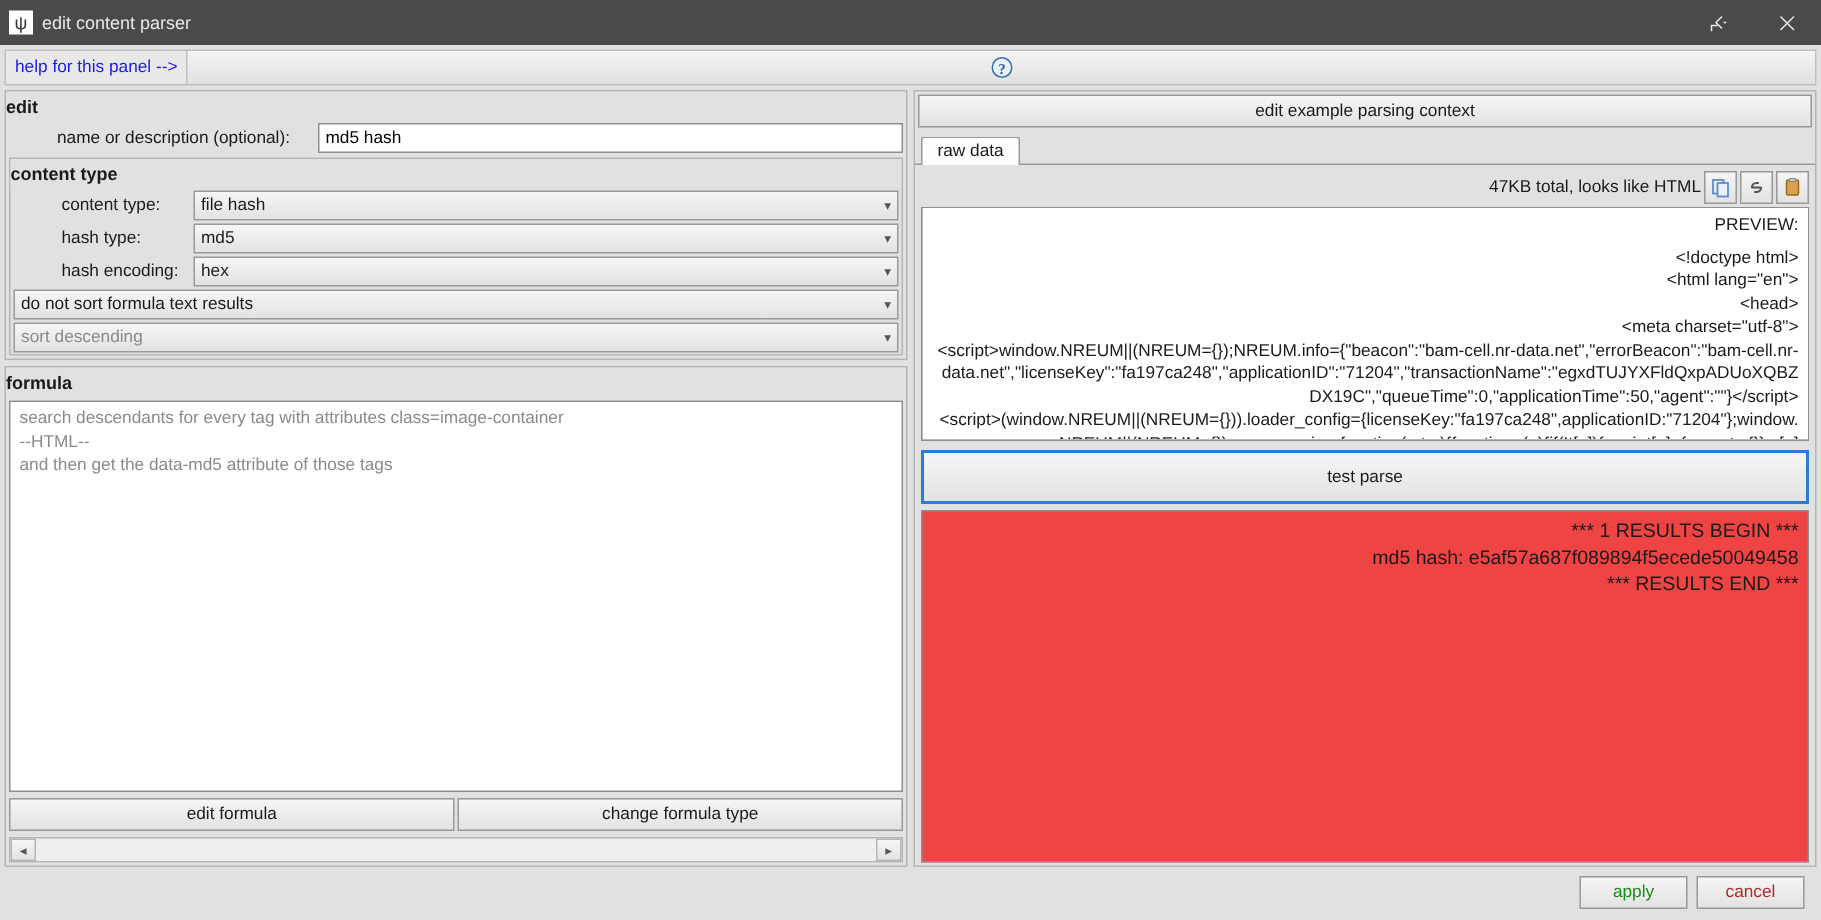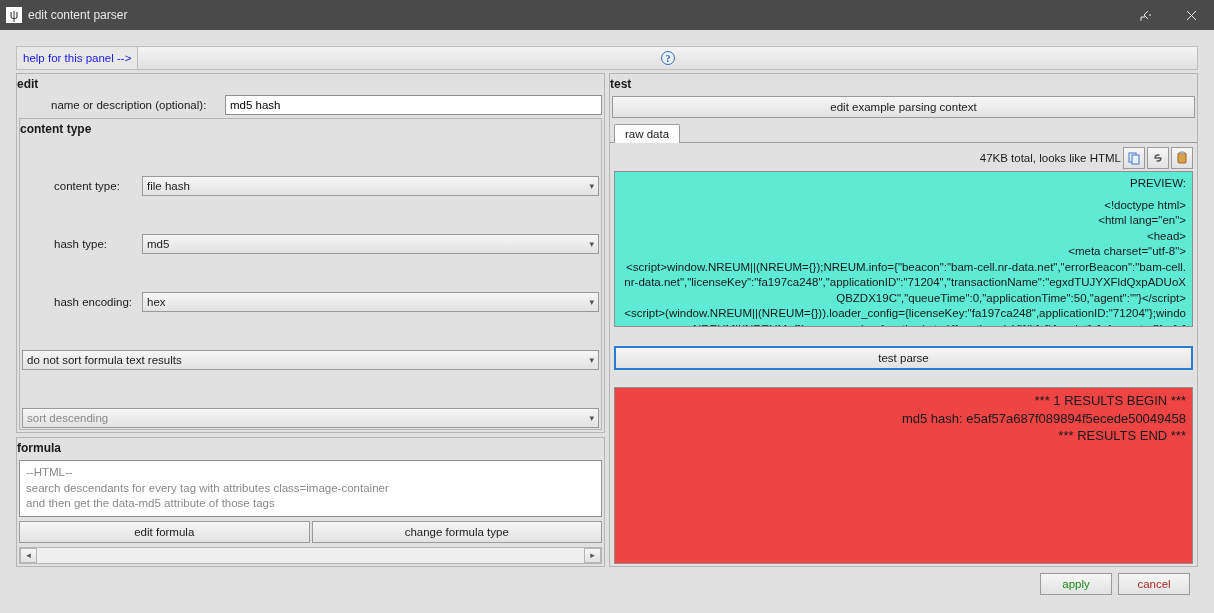--- a/index.html
+++ b/index.html
@@ -24,21 +24,21 @@
 }
 .titlebar .icon { width:16px;height:16px;background:#fff;display:flex;align-items:center;justify-content:center;color:#333;font-size:12px;margin-right:6px;}
 .titlebar .title { flex: 1; font-size: 12px; }
 .titlebar .winbtn { width: 46px; height: 30px; display:flex;align-items:center;justify-content:center;color:#e8e8e8;font-size:12px;}
 .titlebar .winbtn svg { width:11px;height:11px;stroke:#e8e8e8;stroke-width:1;fill:none;}
 .outer {
   flex: 1;
   display: flex;
   flex-direction: column;
   background: #e1e1e1;
-  padding: 16px;
+  padding: 3px;
 }
 .helpbar {
   height: 24px;
   background: #e8e8e8;
   border: 1px solid #bfbfbf;
   display: flex;
   align-items: center;
   margin-bottom: 3px;
 }
 .helplabel { color: #1a1ae6; padding: 0 6px; font-size: 11.5px;}
@@ -153,34 +153,34 @@
 }
 .rawwrap {
   border-top: 1px solid #9a9a9a;
   padding: 2px 2px 0 2px;
 }
 .statusrow { display:flex; align-items:center; padding: 2px 2px; }
 .statusrow .txt { flex:1; }
 .iconbtn { width:22px;height:22px;border:1px solid #9a9a9a;background:linear-gradient(#f6f6f6,#e2e2e2);display:flex;align-items:center;justify-content:center;margin-left:2px;}
 .preview {
   border: 1px solid #8f8f8f;
-  background: #5eead4;
+  background: #ffffff;
   margin: 0 2px 2px 2px;
   height: 156px;
   overflow-y: scroll;
   padding: 4px 6px;
   font-size: 11.5px;
   line-height: 1.35;
   word-break: break-all;
 }
 .testparse-btn {
-  margin: 17px 2px;
+  margin: 4px 2px;
   border: 2px solid #2a7dd4;
   background: linear-gradient(#f6f6f6,#e2e2e2);
-  height: 24px;
+  height: 36px;
   display:flex;align-items:center;justify-content:center;
 }
 .results {
   flex:1;
   border: 1px solid #8f8f8f;
   background: #ef4444;
   margin: 0 2px 2px 2px;
   padding: 4px 6px;
   font-size: 13px;
   line-height: 1.35;
@@ -231,21 +231,21 @@
   <div class="columns">
 
     <div class="col">
       <div class="groupbox">
         <div class="groupbox-title">edit</div>
         <div class="formrow">
           <label class="labcol2">name or description (optional):</label>
           <input type="text" value="md5 hash" style="">
         </div>
 
-        <div class="groupbox" style="margin:2px;gap:36px;">
+        <div class="groupbox" style="margin:2px;">
           <div class="groupbox-title">content type</div>
           <div class="formrow">
             <label class="labcol1">content type:</label>
             <div class="sel">
               <span>file hash</span>
               <span class="arrow">▾</span>
             </div>
           </div>
           <div class="formrow">
             <label class="labcol1">hash type:</label>
@@ -272,39 +272,38 @@
               <span>sort descending</span>
               <span class="arrow">▾</span>
             </div>
           </div>
         </div>
       </div>
 
       <div class="groupbox" style="flex:1;">
         <div class="groupbox-title">formula</div>
         <div class="formulabox">
+          <div>search descendants for every tag with attributes class=image-container</div>
           <div>--HTML--</div>
-          <div>search descendants for every tag with attributes class=image-container</div>
           <div>and then get the data-md5 attribute of those tags</div>
         </div>
         <div class="formula-btnrow">
           <div class="btn">edit formula</div>
           <div class="btn">change formula type</div>
         </div>
         <div class="hscroll">
           <div class="arrowbtn">◂</div>
           <div class="track"></div>
           <div class="arrowbtn">▸</div>
         </div>
       </div>
     </div>
 
     <div class="col">
       <div class="groupbox" style="flex:1;">
-        <div class="groupbox-title">test</div>
         <div class="wide-btn">edit example parsing context</div>
 
         <div class="tabs-row">
           <div class="tab">raw data</div>
         </div>
         <div class="rawwrap" style="flex:1;display:flex;flex-direction:column;min-height:0;text-align:right;">
           <div class="statusrow">
             <span class="txt">47KB total, looks like HTML</span>
             <div class="iconbtn">
               <svg width="14" height="14" viewBox="0 0 14 14">

